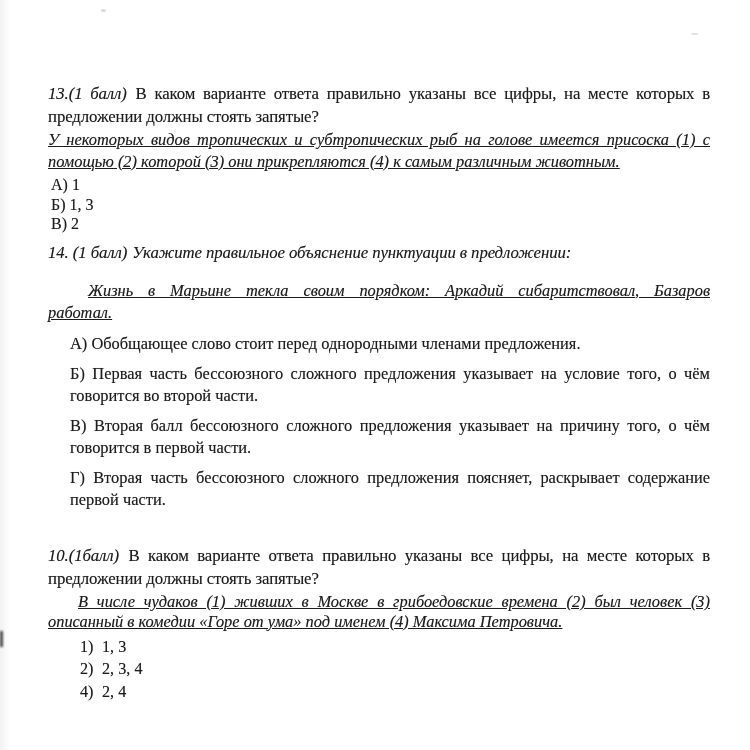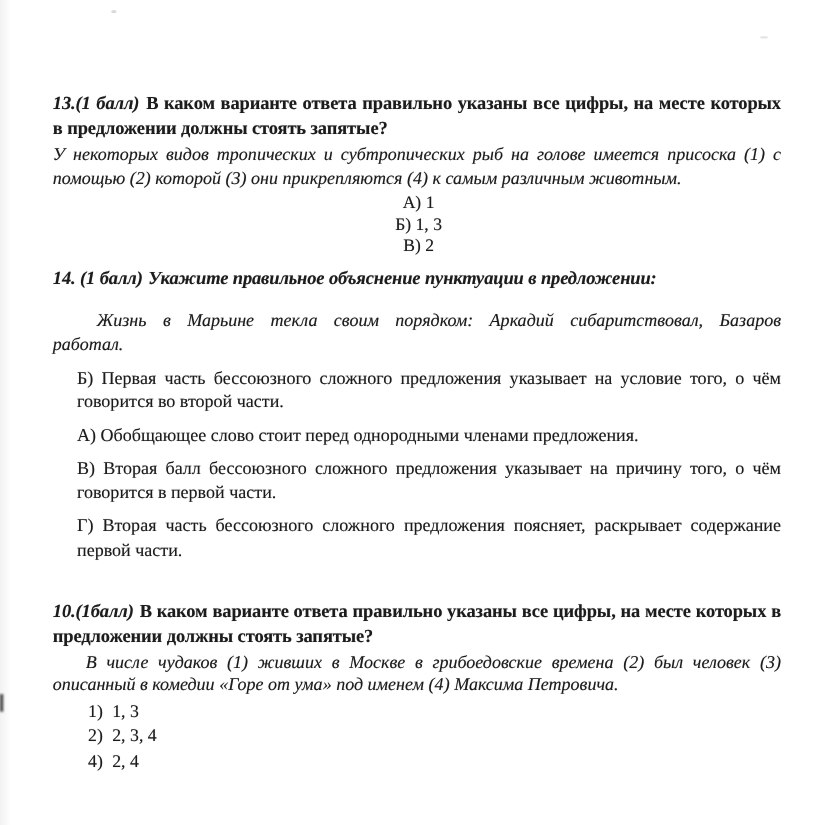--- a/index.html
+++ b/index.html
@@ -34,40 +34,40 @@
     filter: blur(0.8px);
   }
   .content {
     position: absolute;
     left: 48px; top: 82px;
     width: 662px;
   }
   .q-head {
     margin: 0;
     font-size: 16.8px;
-    font-weight: 700;
+    font-weight: 400;
     line-height: 23px;
     text-align: justify;
     letter-spacing: -0.1px;
   }
   .q-head .q-num { font-style: italic; padding-right: 1px; }
   .q-head.all-italic { font-style: italic; }
   .q-passage {
     margin: 1px 0 0 0;
     font-style: italic;
     font-size: 16.4px;
     line-height: 21.5px;
     text-align: justify;
+    text-decoration: underline;
   }
   
   .opts-13 {
     margin: 3px 0 0 3px;
     font-size: 16px;
     line-height: 19.5px;
-    text-align: center;
   }
   
   .q14 { margin-top: 7px; }
   .q14 .q-passage {
     margin-top: 16px;
     text-indent: 40px;
     word-spacing: 0.42em;
     line-height: 22px;
   }
   .q14-opt {
@@ -107,22 +107,22 @@
       <div class="opts-13">
         <div class="opt"><span class="opt-label">А)</span> <span>1</span></div>
         <div class="opt"><span class="opt-label">Б)</span> <span>1, 3</span></div>
         <div class="opt"><span class="opt-label">В)</span> <span>2</span></div>
       </div>
     </section>
 
     <section class="question q14">
       <p class="q-head all-italic"><span class="q-num">14. (1 балл)</span> <span>Укажите правильное объяснение пунктуации в предложении:</span></p>
       <p class="q-passage">Жизнь в Марьине текла своим порядком: Аркадий сибаритствовал, Базаров работал.</p>
+      <p class="q14-opt"><span class="opt-label">А)</span> <span>Обобщающее слово стоит перед однородными членами предложения.</span></p>
       <p class="q14-opt"><span class="opt-label">Б)</span> <span>Первая часть бессоюзного сложного предложения указывает на условие того, о чём говорится во второй части.</span></p>
-      <p class="q14-opt"><span class="opt-label">А)</span> <span>Обобщающее слово стоит перед однородными членами предложения.</span></p>
       <p class="q14-opt"><span class="opt-label">В)</span> <span>Вторая балл бессоюзного сложного предложения указывает на причину того, о чём говорится в первой части.</span></p>
       <p class="q14-opt"><span class="opt-label">Г)</span> <span>Вторая часть бессоюзного сложного предложения поясняет, раскрывает содержание первой части.</span></p>
     </section>
 
     <section class="question q15">
       <p class="q-head"><span class="q-num">10.(1балл)</span> <span>В каком варианте ответа правильно указаны все цифры, на месте которых в предложении должны стоять запятые?</span></p>
       <p class="q-passage">В числе чудаков (1) живших в Москве в грибоедовские времена (2) был человек (3) описанный в комедии «Горе от ума» под именем (4) Максима Петровича.</p>
       <div class="opts-15">
         <div class="opt"><span class="opt-label">1)</span><span>1, 3</span></div>
         <div class="opt"><span class="opt-label">2)</span><span>2, 3, 4</span></div>

